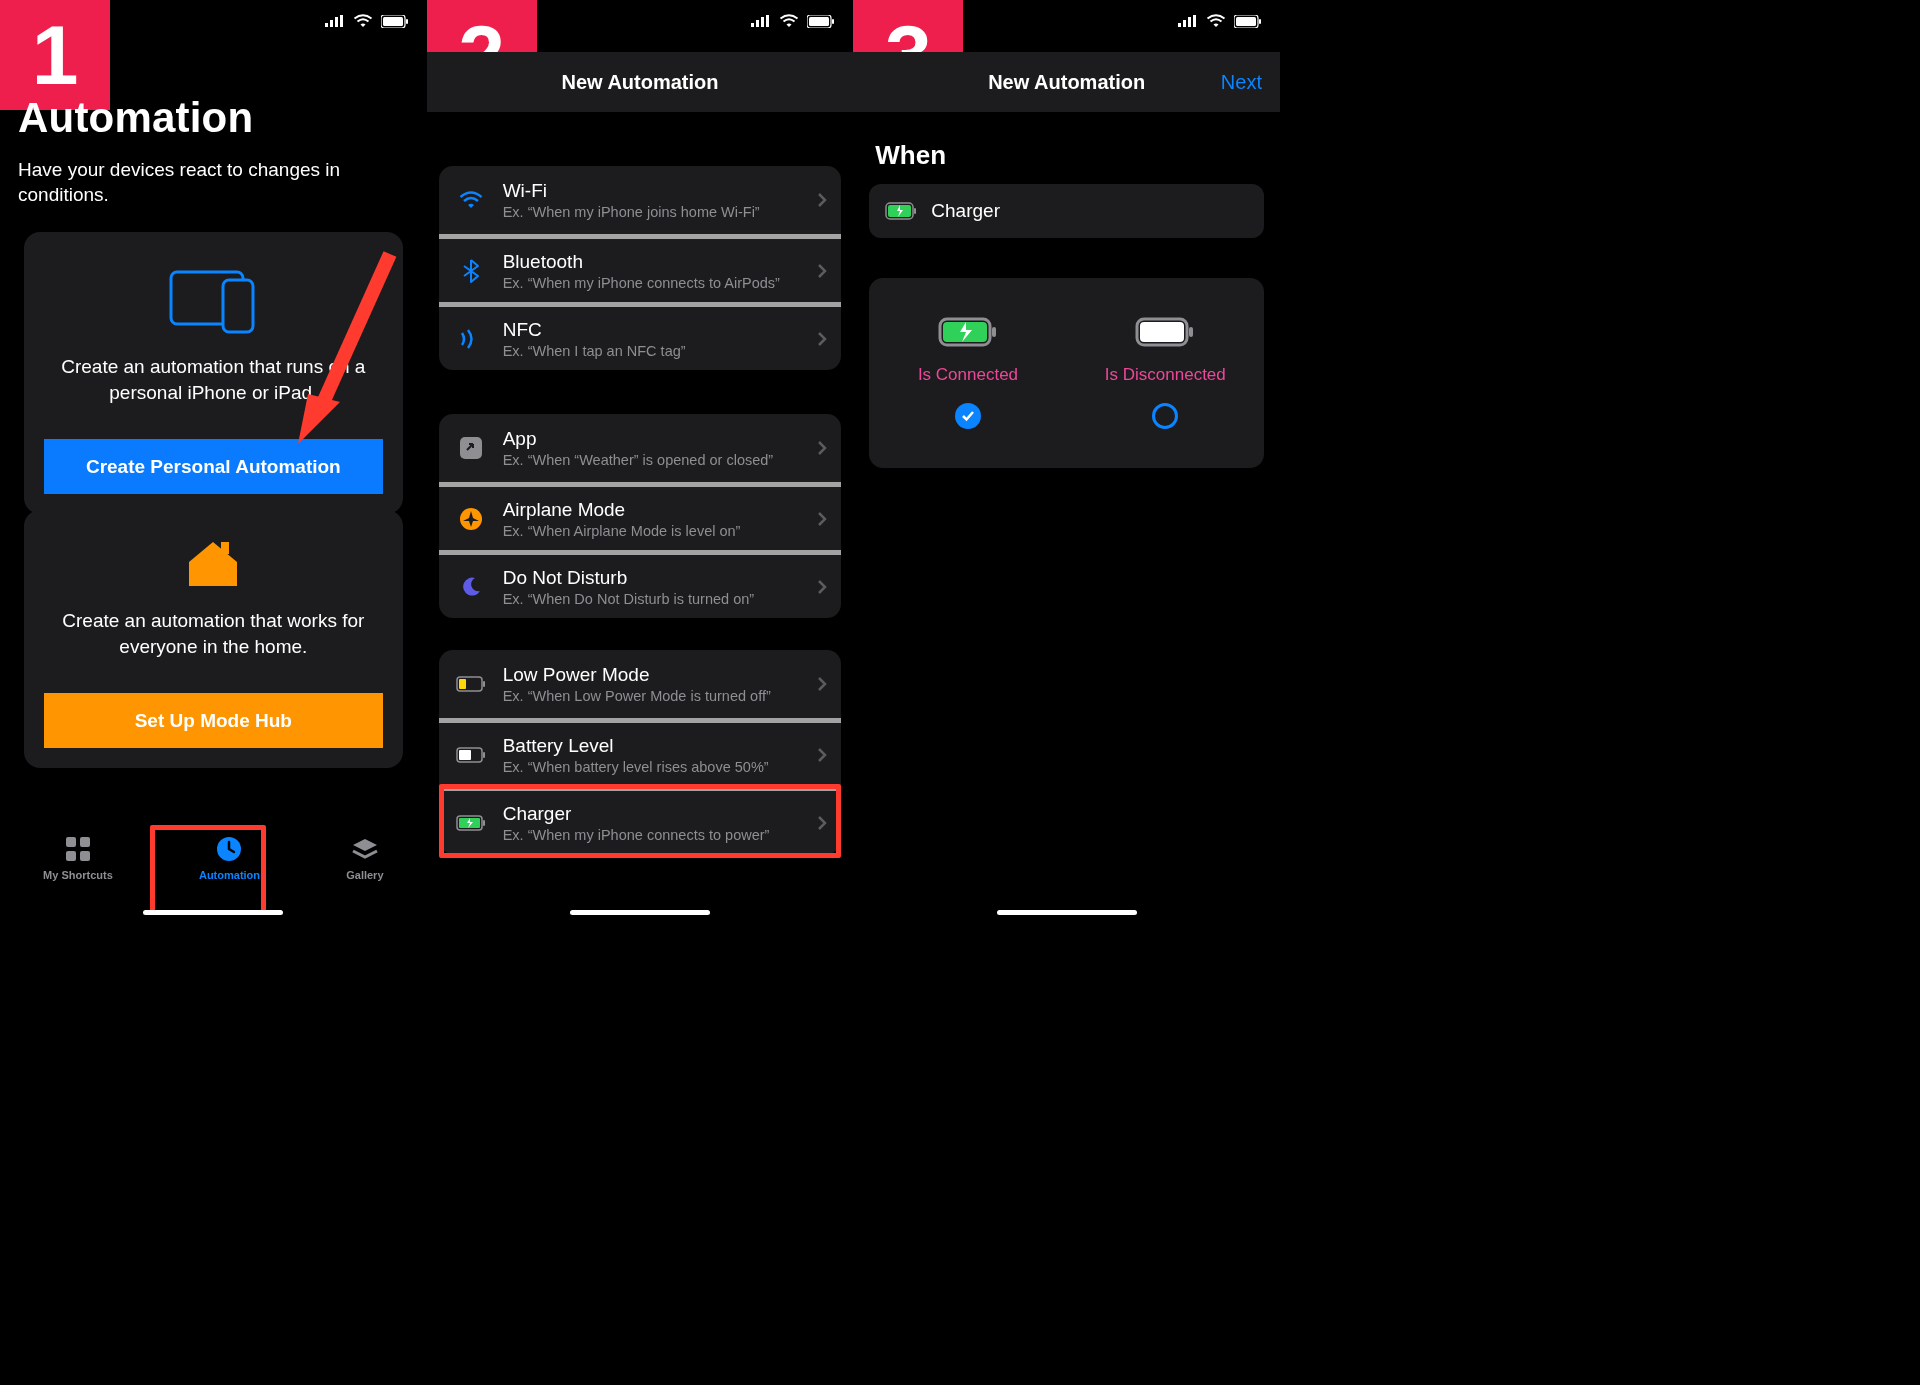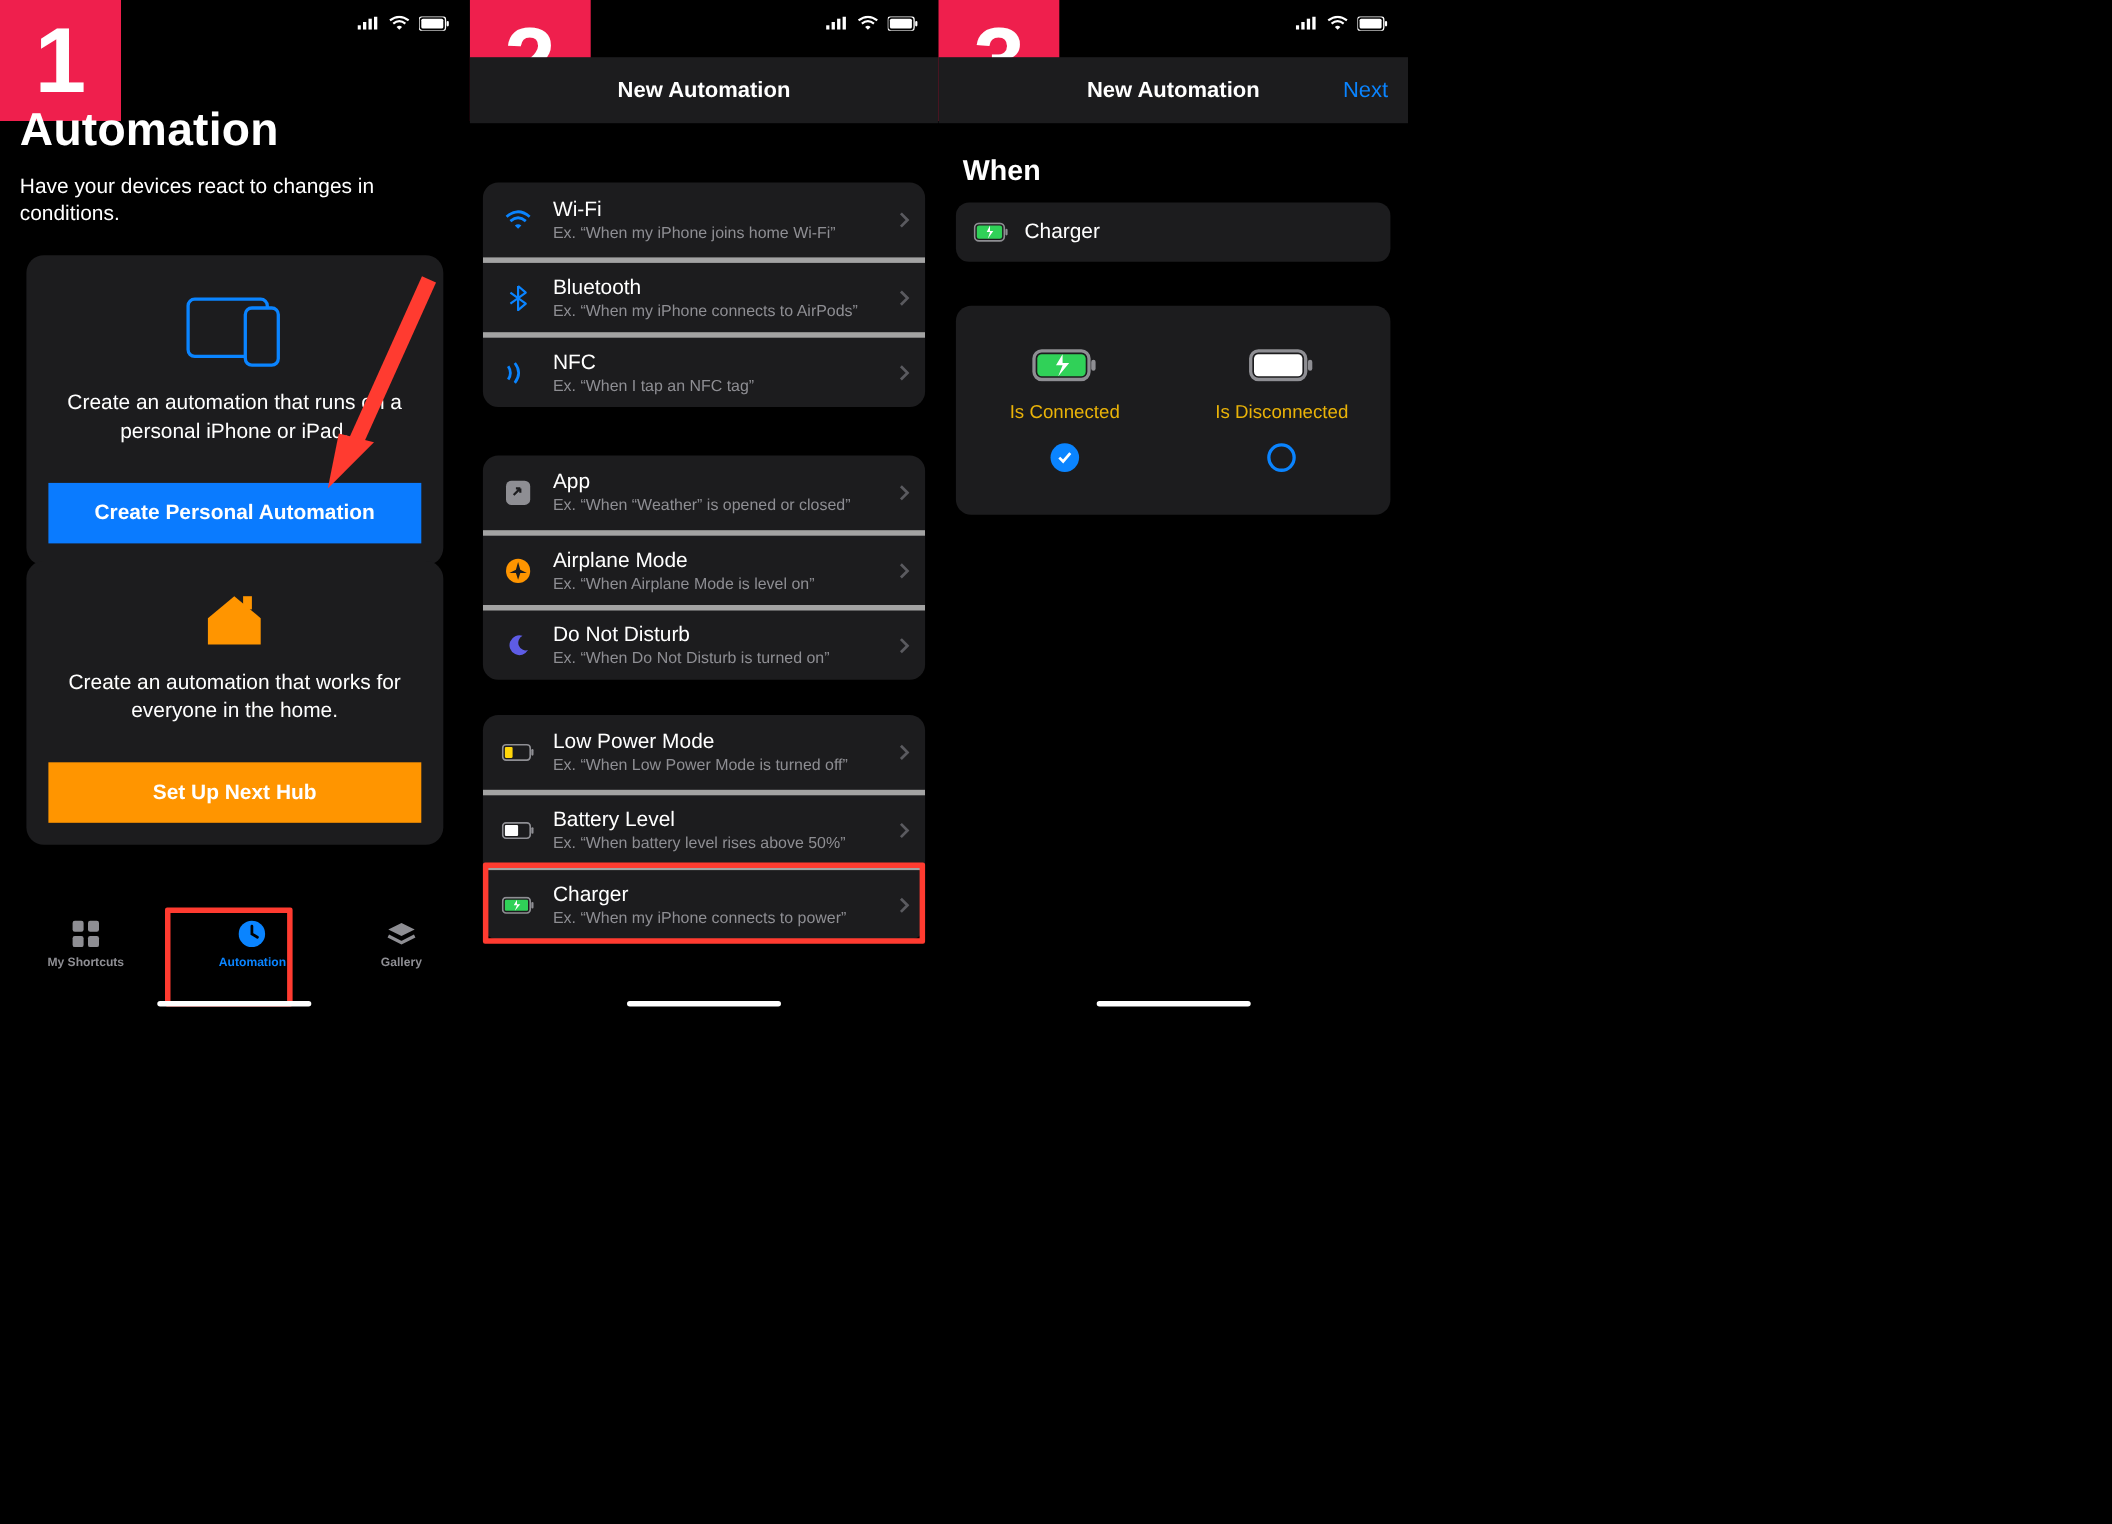--- a/index.html
+++ b/index.html
@@ -46,21 +46,21 @@
   .row .txt .t2 { color:#8e8e93; font-size:14.5px; }
   .row .chev { color:#5a5a5f; }
   .row-hl { position:absolute; left:12px; right:12px; top:784px; height:74px; border:5px solid #ff3b30; border-radius:2px; pointer-events:none; }
 
   
   .sect-title { position:absolute; top:140px; left:22px; color:#fff; font-size:26px; font-weight:700; }
   .charger-pill { position:absolute; top:184px; left:16px; right:16px; height:54px; background:#1c1c1e; border-radius:12px; display:flex; align-items:center; padding:0 16px; color:#fff; font-size:19px; }
   .charger-pill .ci { margin-right:14px; display:flex; }
   .options-card { position:absolute; top:278px; left:16px; right:16px; height:190px; background:#1c1c1e; border-radius:14px; display:flex; }
   .opt { flex:1; display:flex; flex-direction:column; align-items:center; justify-content:center; gap:18px; }
-  .opt .lbl { color:#eab308; font-size:17px; }
+  .opt .lbl { color:#ec4899; font-size:17px; }
   .radio { width:26px; height:26px; border-radius:50%; }
   .radio.on  { background:#0a84ff; display:flex; align-items:center; justify-content:center; }
   .radio.off { border:3px solid #0a84ff; }
   .radio.on svg { display:block; }
 </style>
 </head>
 <body>
 
 <div class="panel">
   <div class="step-badge">1</div>
@@ -100,21 +100,21 @@
     <line x1="100" y1="10" x2="28" y2="170" stroke="#ff3b30" stroke-width="14"></line>
     <polygon points="8,200 50,158 18,150" fill="#ff3b30"></polygon>
   </svg>
 
   <div class="card c2">
     <svg class="home-icon" width="56" height="52" viewBox="0 0 56 52">
       <path d="M28 4 L52 24 V48 H4 V24 Z" fill="#ff9500"></path>
       <rect x="36" y="4" width="8" height="12" fill="#ff9500"></rect>
     </svg>
     <div class="card-text">Create an automation that works for everyone in the home.</div>
-    <button class="big-btn btn-orange">Set Up Next Hub</button>
+    <button class="big-btn btn-orange">Set Up Mode Hub</button>
   </div>
 
   <div class="tabbar">
     <div class="tab">
       <svg width="28" height="28">
           <rect x="2" y="2" width="10" height="10" rx="2" fill="#8e8e93"></rect>
           <rect x="16" y="2" width="10" height="10" rx="2" fill="#8e8e93"></rect>
           <rect x="2" y="16" width="10" height="10" rx="2" fill="#8e8e93"></rect>
           <rect x="16" y="16" width="10" height="10" rx="2" fill="#8e8e93"></rect>
         </svg>

